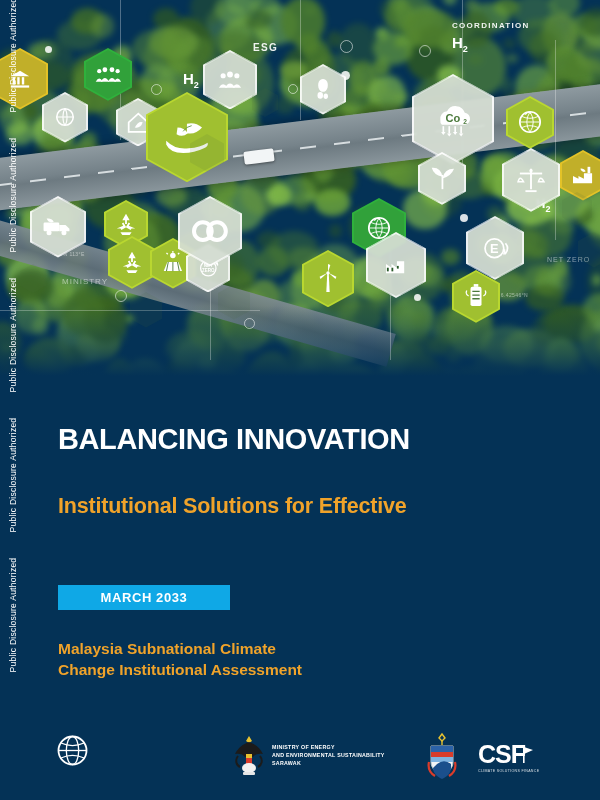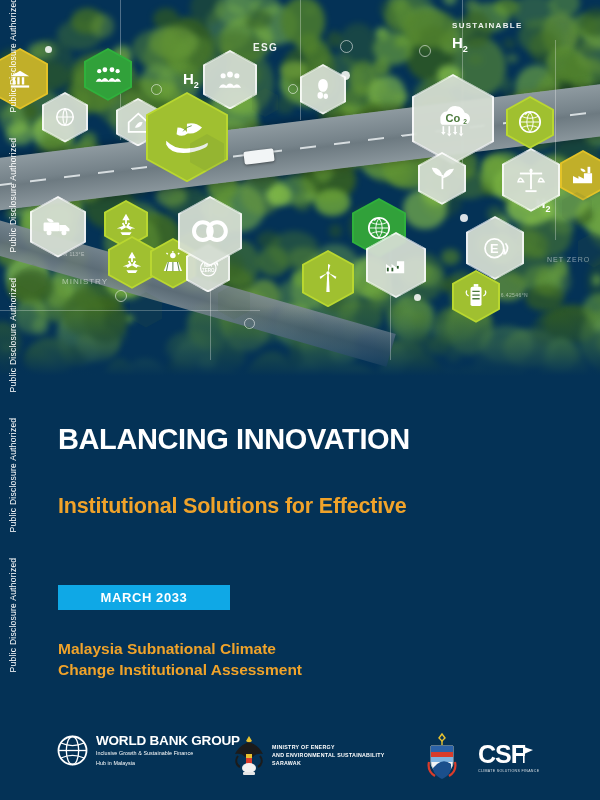--- a/index.html
+++ b/index.html
@@ -579,21 +579,21 @@
   <div class="overlay" id="overlay">
 
     <div class="vline" style="left:120px; top:0; height:140px;"></div>
     <div class="vline" style="left:300px; top:0; height:120px;"></div>
     <div class="vline" style="left:462px; top:0; height:180px;"></div>
     <div class="vline" style="left:555px; top:40px; height:200px;"></div>
     <div class="vline" style="left:210px; top:200px; height:160px;"></div>
     <div class="vline" style="left:390px; top:210px; height:150px;"></div>
     <div class="hline" style="left:0; top:310px; width:260px;"></div>
 
-    <div class="tag" style="left:452px; top:21px;">SUSTAINABLE</div>
+    <div class="tag" style="left:452px; top:21px;">COORDINATION</div>
     <div class="tag" style="left:253px; top:42px; font-size:10px;">ESG</div>
     <div class="tag tag-dim" style="left:62px; top:277px;">MINISTRY</div>
     <div class="tag tag-dim" style="left:547px; top:256px; font-size:7px;">NET ZERO</div>
     <div class="h2lab" style="left:183px; top:70px;">H<sub>2</sub></div>
     <div class="h2lab" style="left:452px; top:34px;">H<sub>2</sub></div>
     <div class="h2lab" style="left:536px; top:196px; font-size:13px;">H<sub>2</sub></div>
 
     <div class="dot" style="left:45px;top:46px;width:7px;height:7px;"></div>
     <div class="dot" style="left:341px;top:71px;width:9px;height:9px;"></div>
     <div class="dot" style="left:460px;top:214px;width:8px;height:8px;"></div>
@@ -914,25 +914,20 @@
     <div class="logos">
 
       <div class="wb">
         <svg class="wb-globe" viewBox="0 0 40 40">
           <circle cx="20" cy="20" r="17" fill="none" stroke="#fff" stroke-width="2.2"></circle>
           <ellipse cx="20" cy="20" rx="7.5" ry="17" fill="none" stroke="#fff" stroke-width="1.6"></ellipse>
           <line x1="3" y1="20" x2="37" y2="20" stroke="#fff" stroke-width="1.6"></line>
           <path d="M6 11 Q20 17 34 11" fill="none" stroke="#fff" stroke-width="1.4"></path>
           <path d="M6 29 Q20 23 34 29" fill="none" stroke="#fff" stroke-width="1.4"></path>
         </svg>
-        <div class="wb-txt">
-          <div class="wb-name">WORLD BANK GROUP</div>
-          <div class="wb-tag">Inclusive Growth &amp; Sustainable Finance</div>
-          <div class="wb-tag">Hub in Malaysia</div>
-        </div>
       </div>
 
       <div class="moe">
         <svg width="34" height="48" viewBox="0 0 34 48">
           <path d="M17 4 L20 9 L17 11 L14 9 Z" fill="#e8c230"></path>
           <path d="M17 10 C11 12 6 16 3 22 C7 21 11 22 13 25 L17 24 L21 25 C23 22 27 21 31 22 C28 16 23 12 17 10 Z" fill="#1b1b1b"></path>
           <path d="M14 22 h6 v10 h-6 z" fill="#d93c2b"></path>
           <path d="M14 22 h6 v4 h-6 z" fill="#e8c230"></path>
           <ellipse cx="17" cy="36" rx="7" ry="5" fill="#f1f1f1"></ellipse>
           <rect x="11" y="40" width="12" height="3" rx="1" fill="#e6e6e6"></rect>

